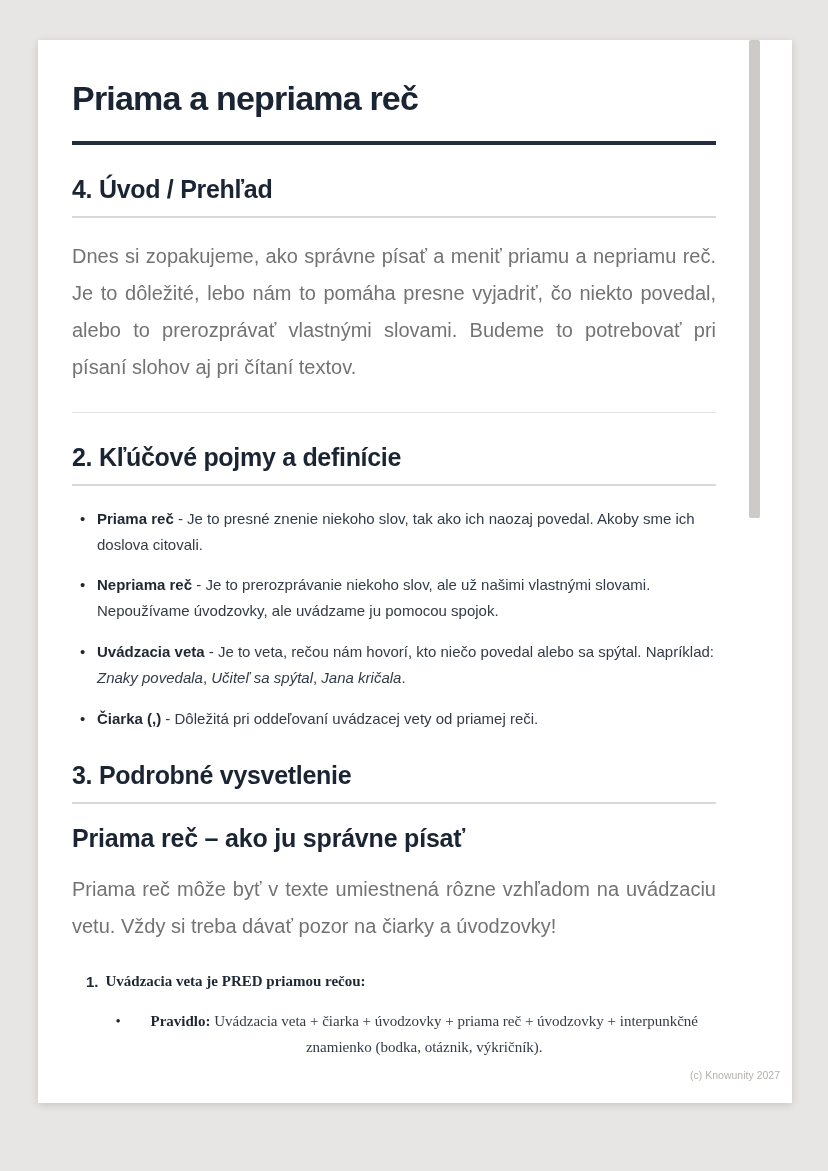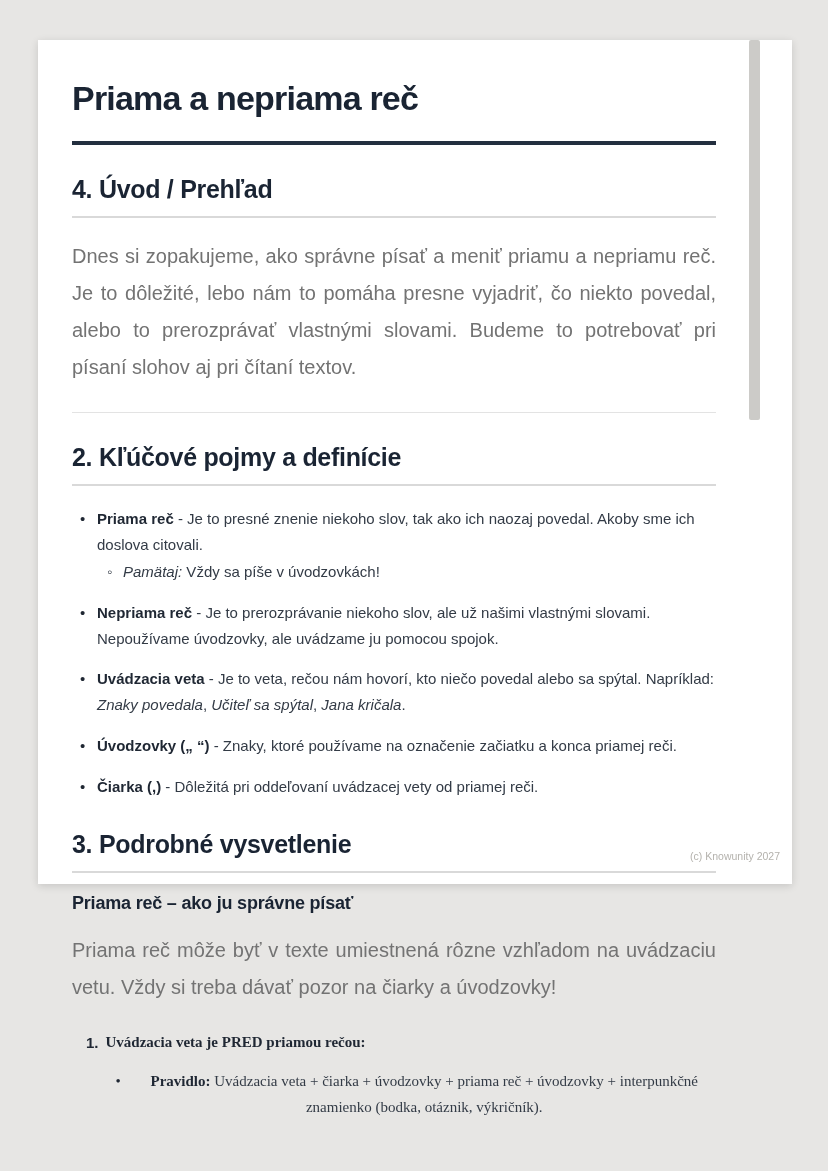--- a/index.html
+++ b/index.html
@@ -14,21 +14,21 @@
     width: 828px;
     height: 1171px;
     background: #e7e6e4;
     overflow: hidden;
   }
   .page {
     position: absolute;
     left: 38px;
     top: 40px;
     width: 754px;
-    height: 844px;
+    height: 1063px;
     background: #ffffff;
     box-shadow: 0 2px 8px rgba(0,0,0,0.14);
   }
   .content {
     padding: 38px 76px 0 34px;
   }
   .doc-title {
     font-size: 34px;
     font-weight: 800;
     color: #1a2433;
@@ -94,21 +94,21 @@
     color: #333b46;
   }
   .sub-bullet::before {
     content: "\25E6";
     position: absolute;
     left: 0;
     top: 0;
     color: #333b46;
   }
   .sub-heading {
-    font-size: 18px;
+    font-size: 25px;
     font-weight: 800;
     color: #1a2433;
     margin-top: 8px;
     margin-bottom: 18px;
     letter-spacing: -0.2px;
   }
   .numbered {
     list-style: none;
     margin-top: 24px;
     padding-left: 14px;
@@ -166,38 +166,30 @@
       </section>
 
       <hr class="divider">
 
       <section>
         <h2 class="sec-heading">2. Kľúčové pojmy a definície</h2>
         <ul class="bullets">
 
           <li class="bullet">
             <span class="bold">Priama reč</span><span> - Je to presné znenie niekoho slov, tak ako ich naozaj povedal. Akoby sme ich doslova citovali.</span>
-            <ul class="sub-bullets">
-              <li class="sub-bullet">
-                <span class="italic">Pamätaj:</span><span> Vždy sa píše v úvodzovkách!</span>
-              </li>
-            </ul>
           </li>
 
           <li class="bullet">
             <span class="bold">Nepriama reč</span><span> - Je to prerozprávanie niekoho slov, ale už našimi vlastnými slovami. Nepoužívame úvodzovky, ale uvádzame ju pomocou spojok.</span>
           </li>
 
           <li class="bullet">
             <span class="bold">Uvádzacia veta</span><span> - Je to veta, rečou nám hovorí, kto niečo povedal alebo sa spýtal. Napríklad: </span><span class="italic">Znaky povedala</span><span>, </span><span class="italic">Učiteľ sa spýtal</span><span>, </span><span class="italic">Jana kričala</span><span>.</span>
           </li>
 
-          <li class="bullet">
-            <span class="bold">Úvodzovky („ “)</span><span> - Znaky, ktoré používame na označenie začiatku a konca priamej reči.</span>
-          </li>
 
           <li class="bullet">
             <span class="bold">Čiarka (,)</span><span> - Dôležitá pri oddeľovaní uvádzacej vety od priamej reči.</span>
           </li>
 
         </ul>
       </section>
 
       <section>
         <h2 class="sec-heading">3. Podrobné vysvetlenie</h2>

